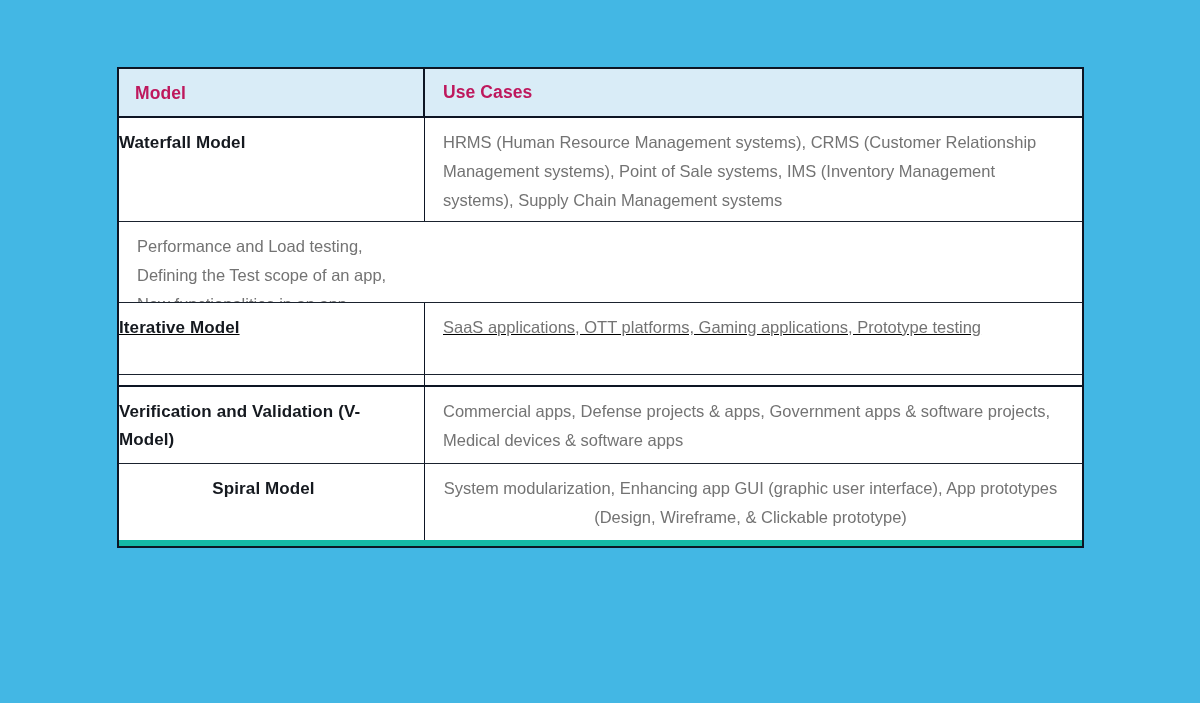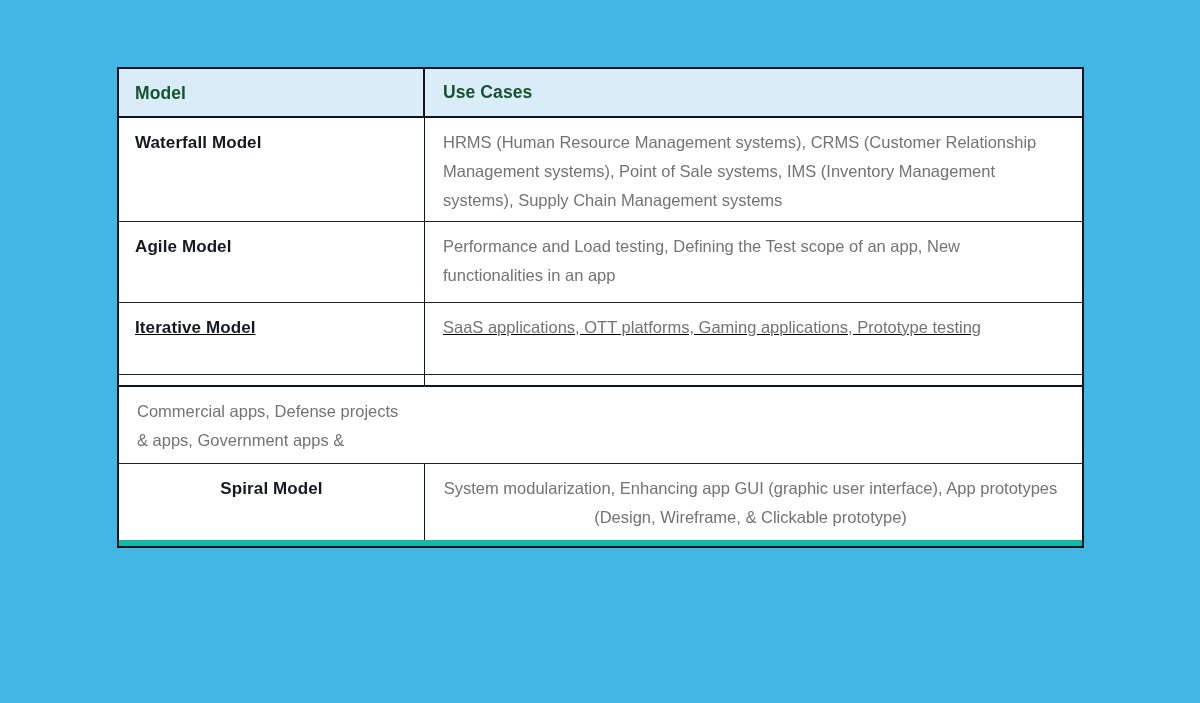--- a/index.html
+++ b/index.html
@@ -22,21 +22,21 @@
   .trow {
     display: grid;
     grid-template-columns: 306px 1fr;
     background: #ffffff;
   }
 
   .cell { overflow: hidden; }
 
   .cell-model {
     border-right: 1.5px solid #0d1524;
-    padding: 11px 16px 8px 16px;
+    padding: 11px 16px 8px 0;
     font-weight: 700;
     font-size: 17px;
     line-height: 28px;
     color: #15191f;
     letter-spacing: 0.1px;
   }
 
   .cell-uses {
     padding: 10px 24px 8px 18px;
     font-size: 16.5px;
@@ -47,21 +47,21 @@
   .thead {
     height: 49px;
     background: #d9ecf7;
     border-bottom: 2px solid #0d1524;
   }
   .thead .cell {
     display: flex;
     align-items: center;
     font-weight: 700;
     font-size: 17.5px;
-    color: #14532d;
+    color: #be185d;
     letter-spacing: 0.1px;
   }
   .thead .cell-model {
     border-right: 2px solid #0d1524;
     padding: 0 16px;
   }
   .thead .cell-uses { padding: 12px 18px; }
 
   .row1 { height: 104px; border-bottom: 1px solid #1a222e; }
   .row2 { height: 81px;  border-bottom: 1px solid #1a222e; }
@@ -90,35 +90,35 @@
       <div class="cell cell-model">Model</div>
       <div class="cell cell-uses">Use Cases</div>
     </div>
 
     <div class="trow row1">
       <div class="cell cell-model">Waterfall Model</div>
       <div class="cell cell-uses">HRMS (Human Resource Management systems), CRMS (Customer Relationship Management systems), Point of Sale systems, IMS (Inventory Management systems), Supply Chain Management systems</div>
     </div>
 
     <div class="trow row2">
-      <div class="cell cell-model">Agile Model</div>
       <div class="cell cell-uses">Performance and Load testing, Defining the Test scope of an app, New functionalities in an app</div>
     </div>
 
     <div class="trow row3">
       <div class="cell cell-model">Iterative Model</div>
       <div class="cell cell-uses">SaaS applications, OTT platforms, Gaming applications, Prototype testing</div>
     </div>
 
     <div class="section-gap">
       <div class="gap-left"></div>
       <div></div>
     </div>
 
     <div class="trow row4">
+      <div class="cell cell-model">Verification and Validation (V-Model)</div>
       <div class="cell cell-uses">Commercial apps, Defense projects &amp; apps, Government apps &amp; software projects, Medical devices &amp; software apps</div>
     </div>
 
     <div class="trow row5">
       <div class="cell cell-model">Spiral Model</div>
       <div class="cell cell-uses">System modularization, Enhancing app GUI (graphic user interface), App prototypes (Design, Wireframe, &amp; Clickable prototype)</div>
     </div>
 
 
   </div>

